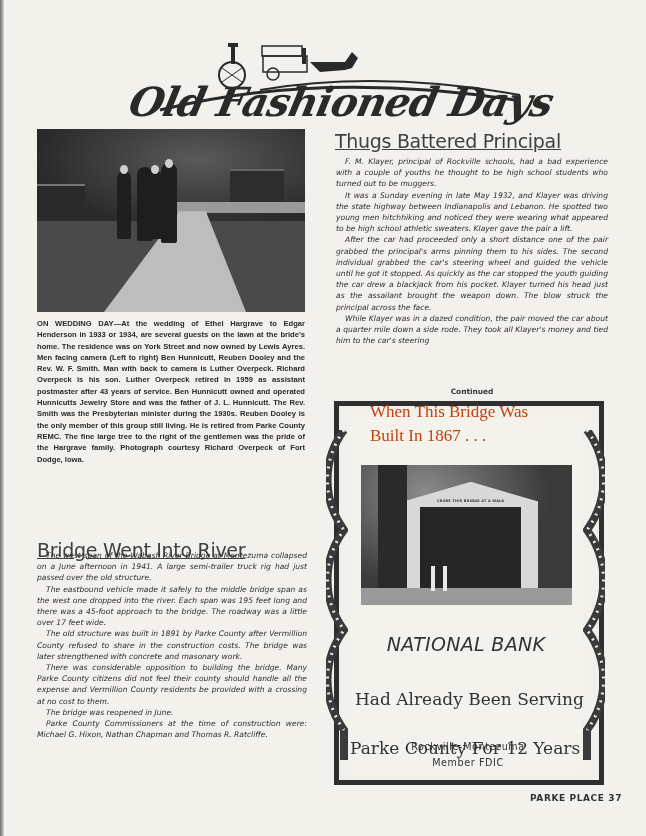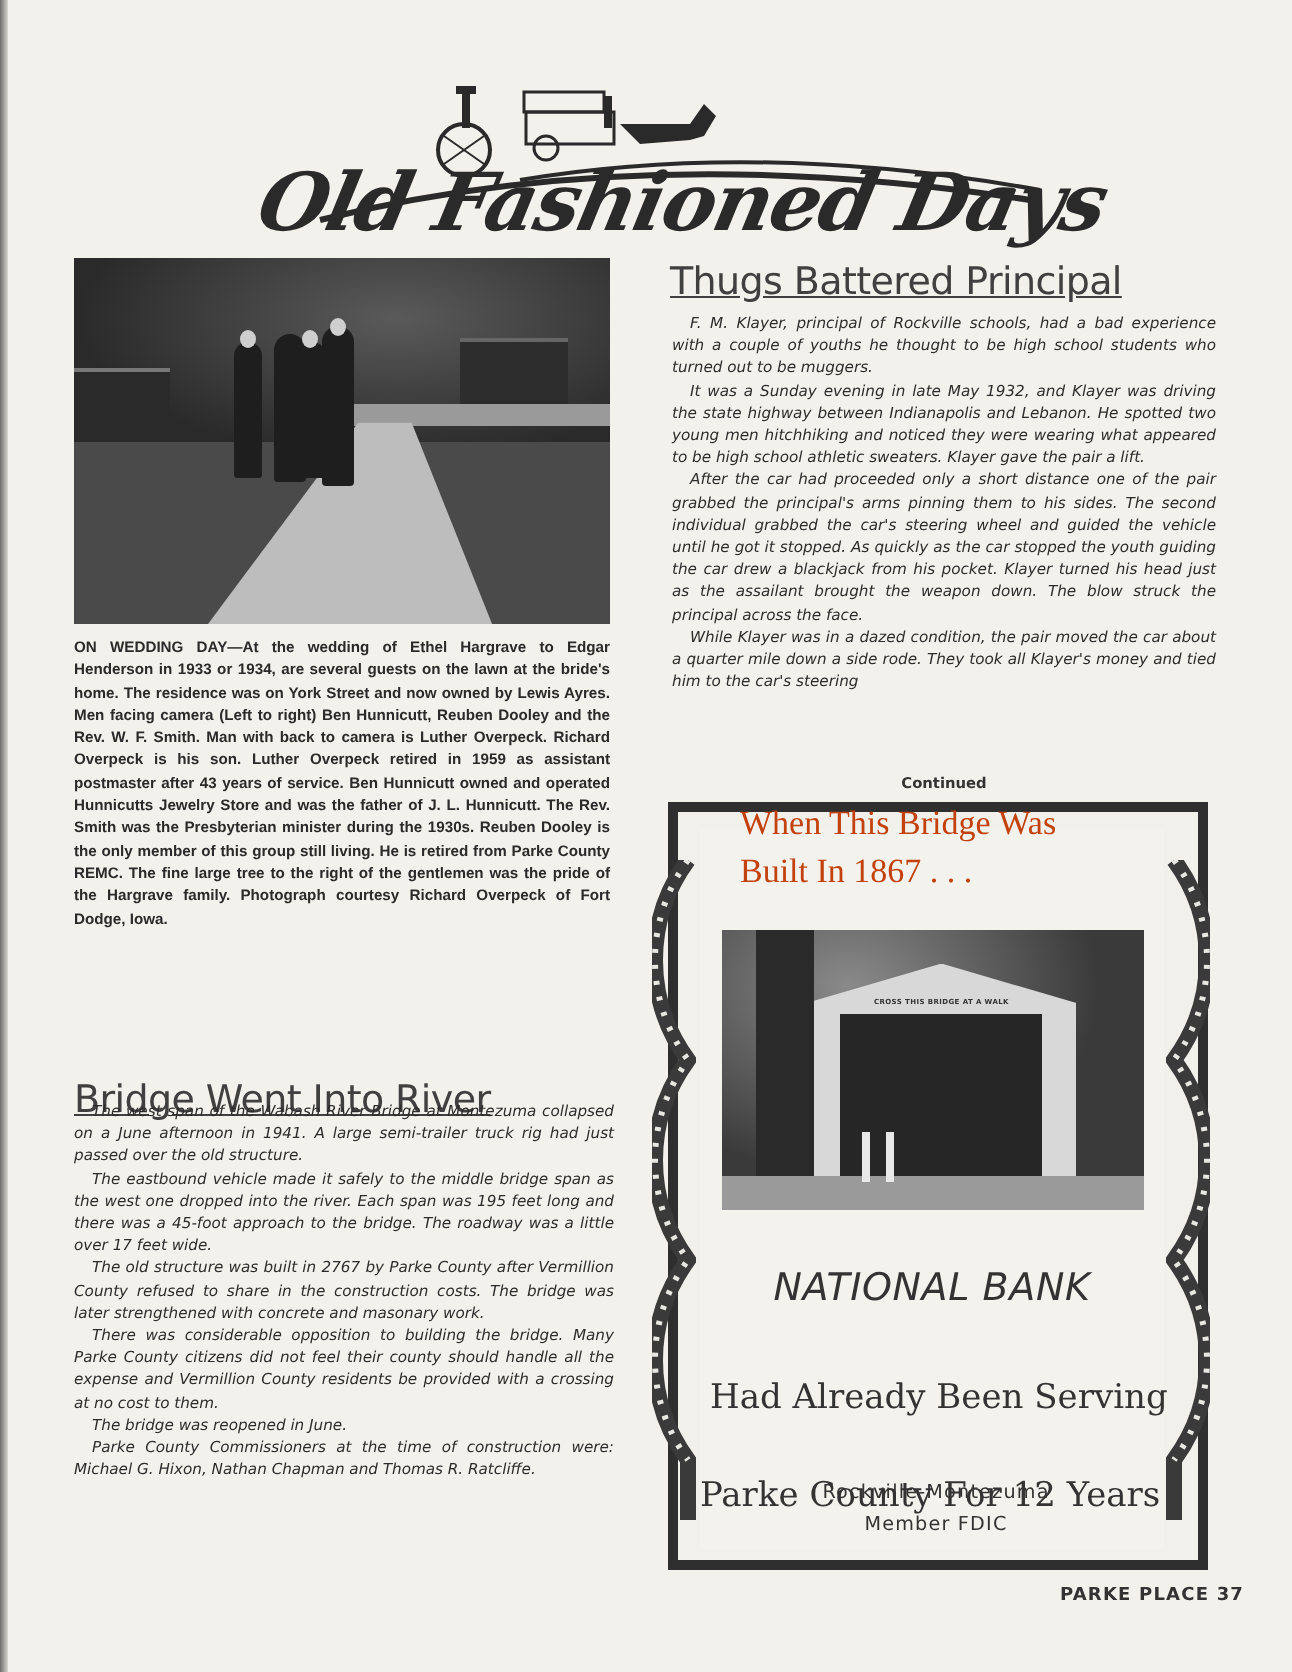--- a/index.html
+++ b/index.html
@@ -187,21 +187,21 @@
 </div>
 
 <div class="caption">
   <span class="lead">ON WEDDING DAY—</span><span>At the wedding of Ethel Hargrave to Edgar Henderson in 1933 or 1934, are several guests on the lawn at the bride's home. The residence was on York Street and now owned by Lewis Ayres. Men facing camera (Left to right) Ben Hunnicutt, Reuben Dooley and the Rev. W. F. Smith. Man with back to camera is Luther Overpeck. Richard Overpeck is his son. Luther Overpeck retired in 1959 as assistant postmaster after 43 years of service. Ben Hunnicutt owned and operated Hunnicutts Jewelry Store and was the father of J. L. Hunnicutt. The Rev. Smith was the Presbyterian minister during the 1930s. Reuben Dooley is the only member of this group still living. He is retired from Parke County REMC. The fine large tree to the right of the gentlemen was the pride of the Hargrave family. Photograph courtesy Richard Overpeck of Fort Dodge, Iowa.</span>
 </div>
 
 <div class="headline h-bridge">Bridge Went Into River</div>
 <div class="article a-bridge">
   <p>The west span of the Wabash River Bridge at Montezuma collapsed on a June afternoon in 1941. A large semi-trailer truck rig had just passed over the old structure.</p>
   <p>The eastbound vehicle made it safely to the middle bridge span as the west one dropped into the river. Each span was 195 feet long and there was a 45-foot approach to the bridge. The roadway was a little over 17 feet wide.</p>
-  <p>The old structure was built in 2767 by Parke County after Vermillion County refused to share in the construction costs. The bridge was later strengthened with concrete and masonary work.</p>
+  <p>The old structure was built in 1891 by Parke County after Vermillion County refused to share in the construction costs. The bridge was later strengthened with concrete and masonary work.</p>
   <p>There was considerable opposition to building the bridge. Many Parke County citizens did not feel their county should handle all the expense and Vermillion County residents be provided with a crossing at no cost to them.</p>
   <p>The bridge was reopened in June.</p>
   <p>Parke County Commissioners at the time of construction were: Michael G. Hixon, Nathan Chapman and Thomas R. Ratcliffe.</p>
 </div>
 
 <div class="headline h-thugs">Thugs Battered Principal</div>
 <div class="article a-thugs">
   <p>F. M. Klayer, principal of Rockville schools, had a bad experience with a couple of youths he thought to be high school students who turned out to be muggers.</p>
   <p>It was a Sunday evening in late May 1932, and Klayer was driving the state highway between Indianapolis and Lebanon. He spotted two young men hitchhiking and noticed they were wearing what appeared to be high school athletic sweaters. Klayer gave the pair a lift.</p>
   <p>After the car had proceeded only a short distance one of the pair grabbed the principal's arms pinning them to his sides. The second individual grabbed the car's steering wheel and guided the vehicle until he got it stopped. As quickly as the car stopped the youth guiding the car drew a blackjack from his pocket. Klayer turned his head just as the assailant brought the weapon down. The blow struck the principal across the face.</p>

